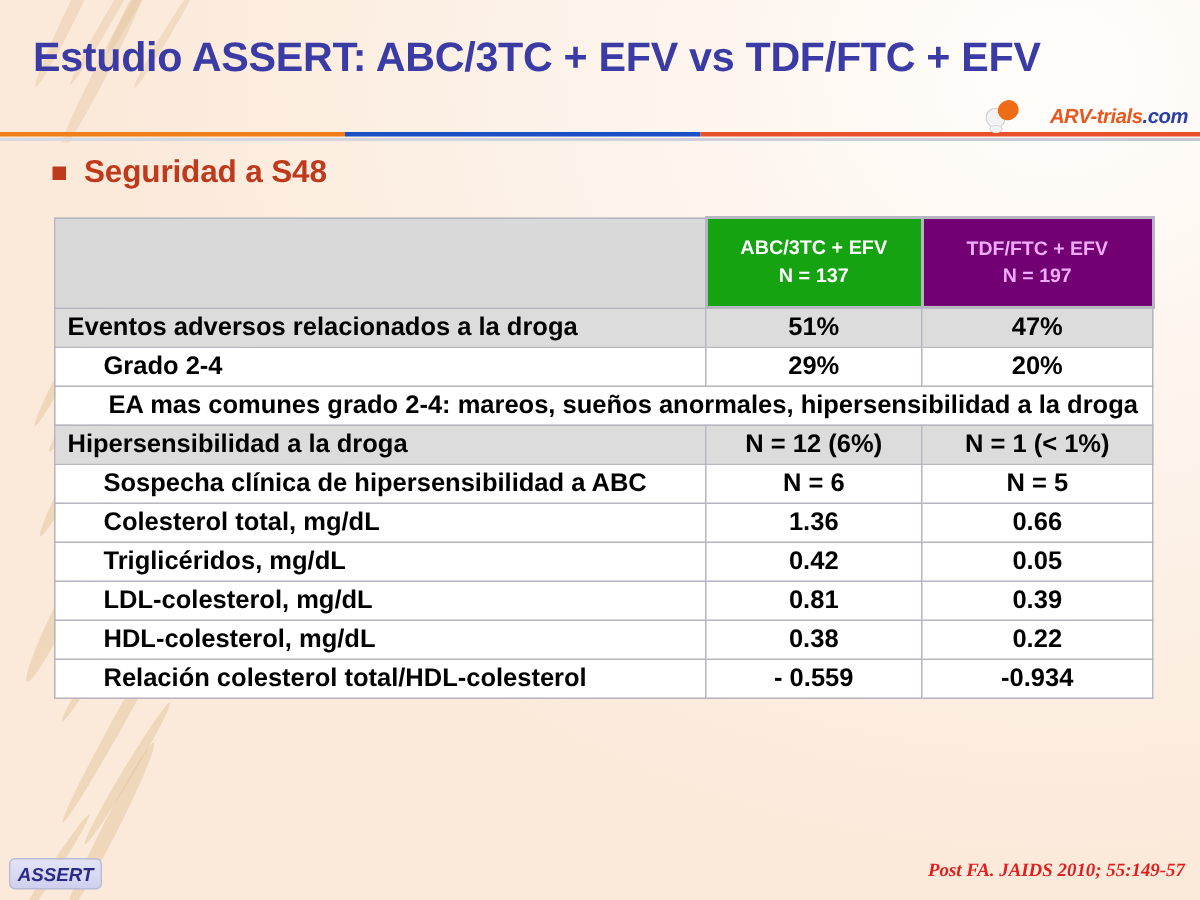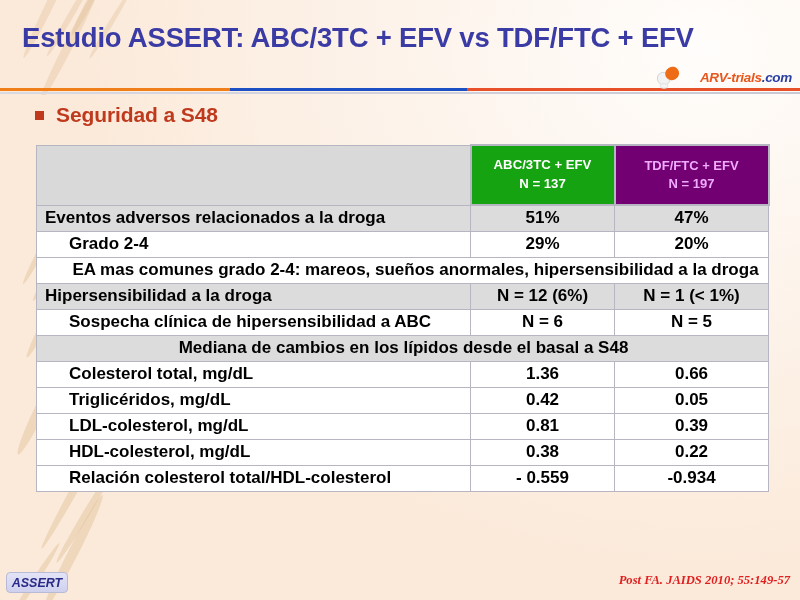--- a/index.html
+++ b/index.html
@@ -225,23 +225,20 @@
           <tr class="grey">
             <td class="lbl">Hipersensibilidad a la droga</td>
             <td class="val">N = 12 (6%)</td>
             <td class="val">N = 1 (&lt; 1%)</td>
           </tr>
           <tr class="white">
             <td class="lbl indent">Sospecha clínica de hipersensibilidad a ABC</td>
             <td class="val">N = 6</td>
             <td class="val">N = 5</td>
           </tr>
-          <tr class="grey">
-            <td colspan="3" class="span3" style="padding-left: 8px;">Mediana de cambios en los lípidos desde el basal a S48</td>
-          </tr>
           <tr class="white">
             <td class="lbl indent">Colesterol total, mg/dL</td>
             <td class="val">1.36</td>
             <td class="val">0.66</td>
           </tr>
           <tr class="white">
             <td class="lbl indent">Triglicéridos, mg/dL</td>
             <td class="val">0.42</td>
             <td class="val">0.05</td>
           </tr>

